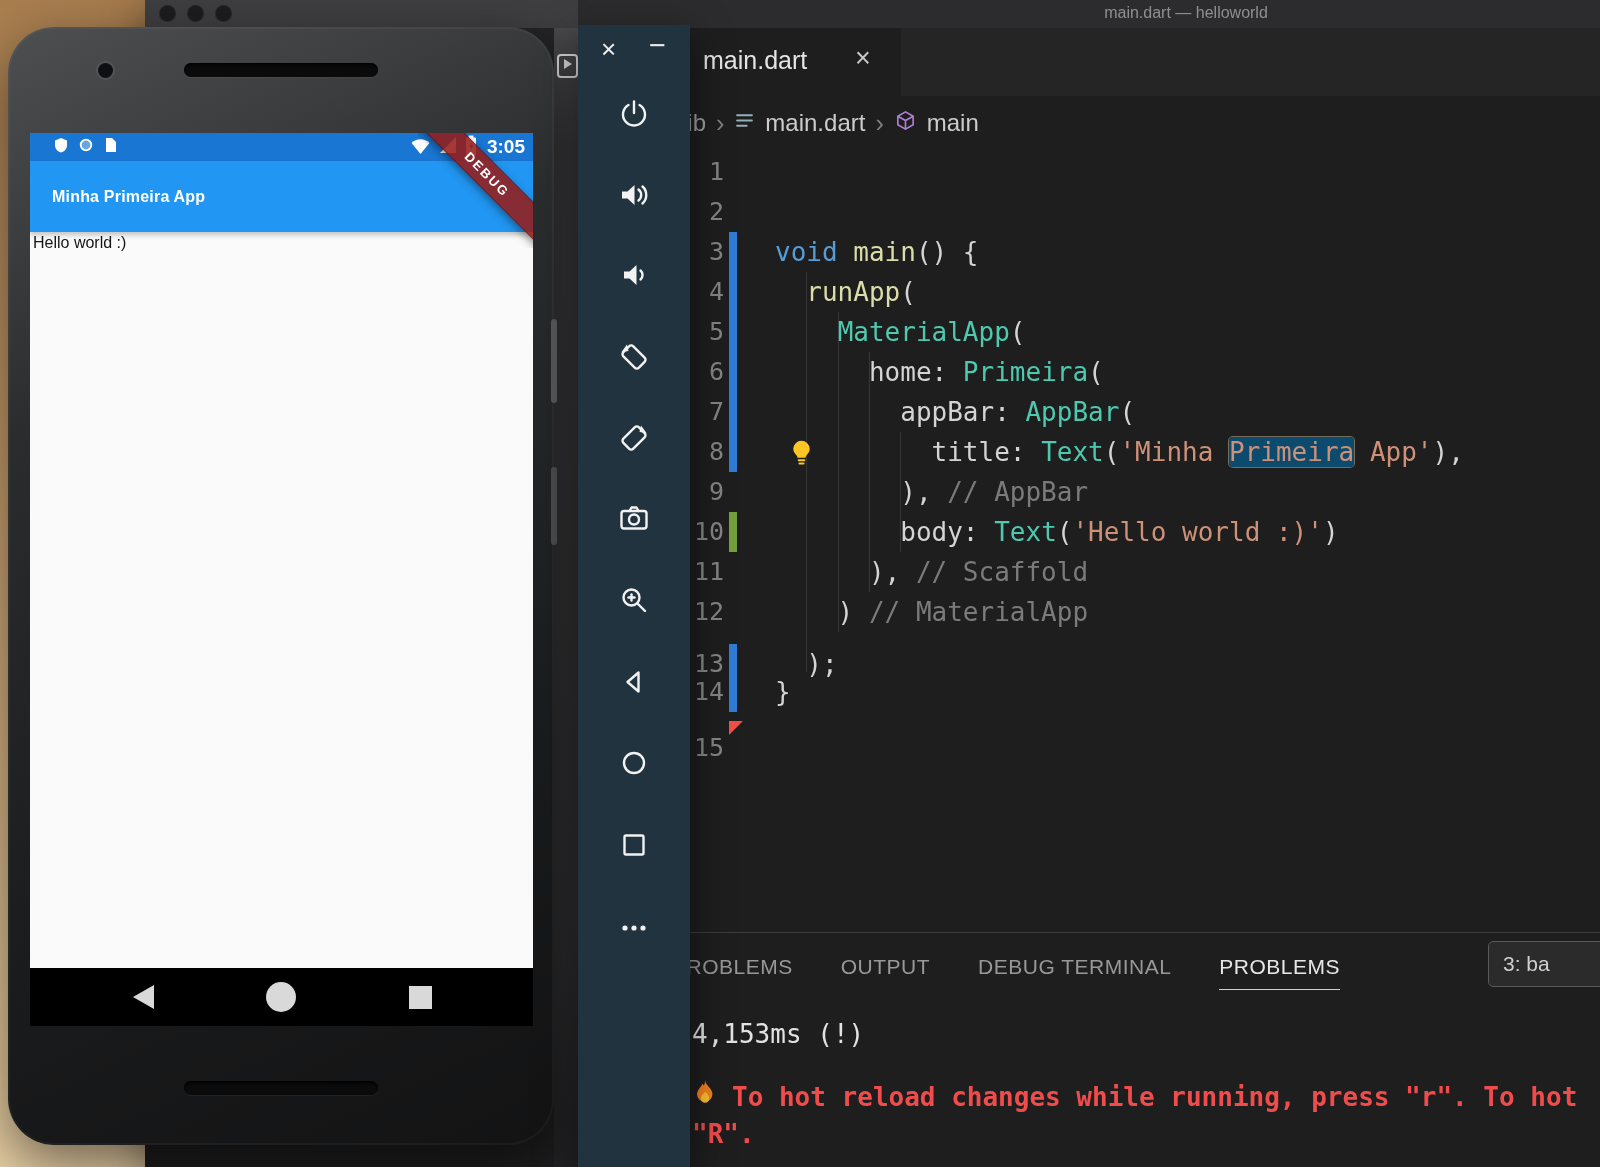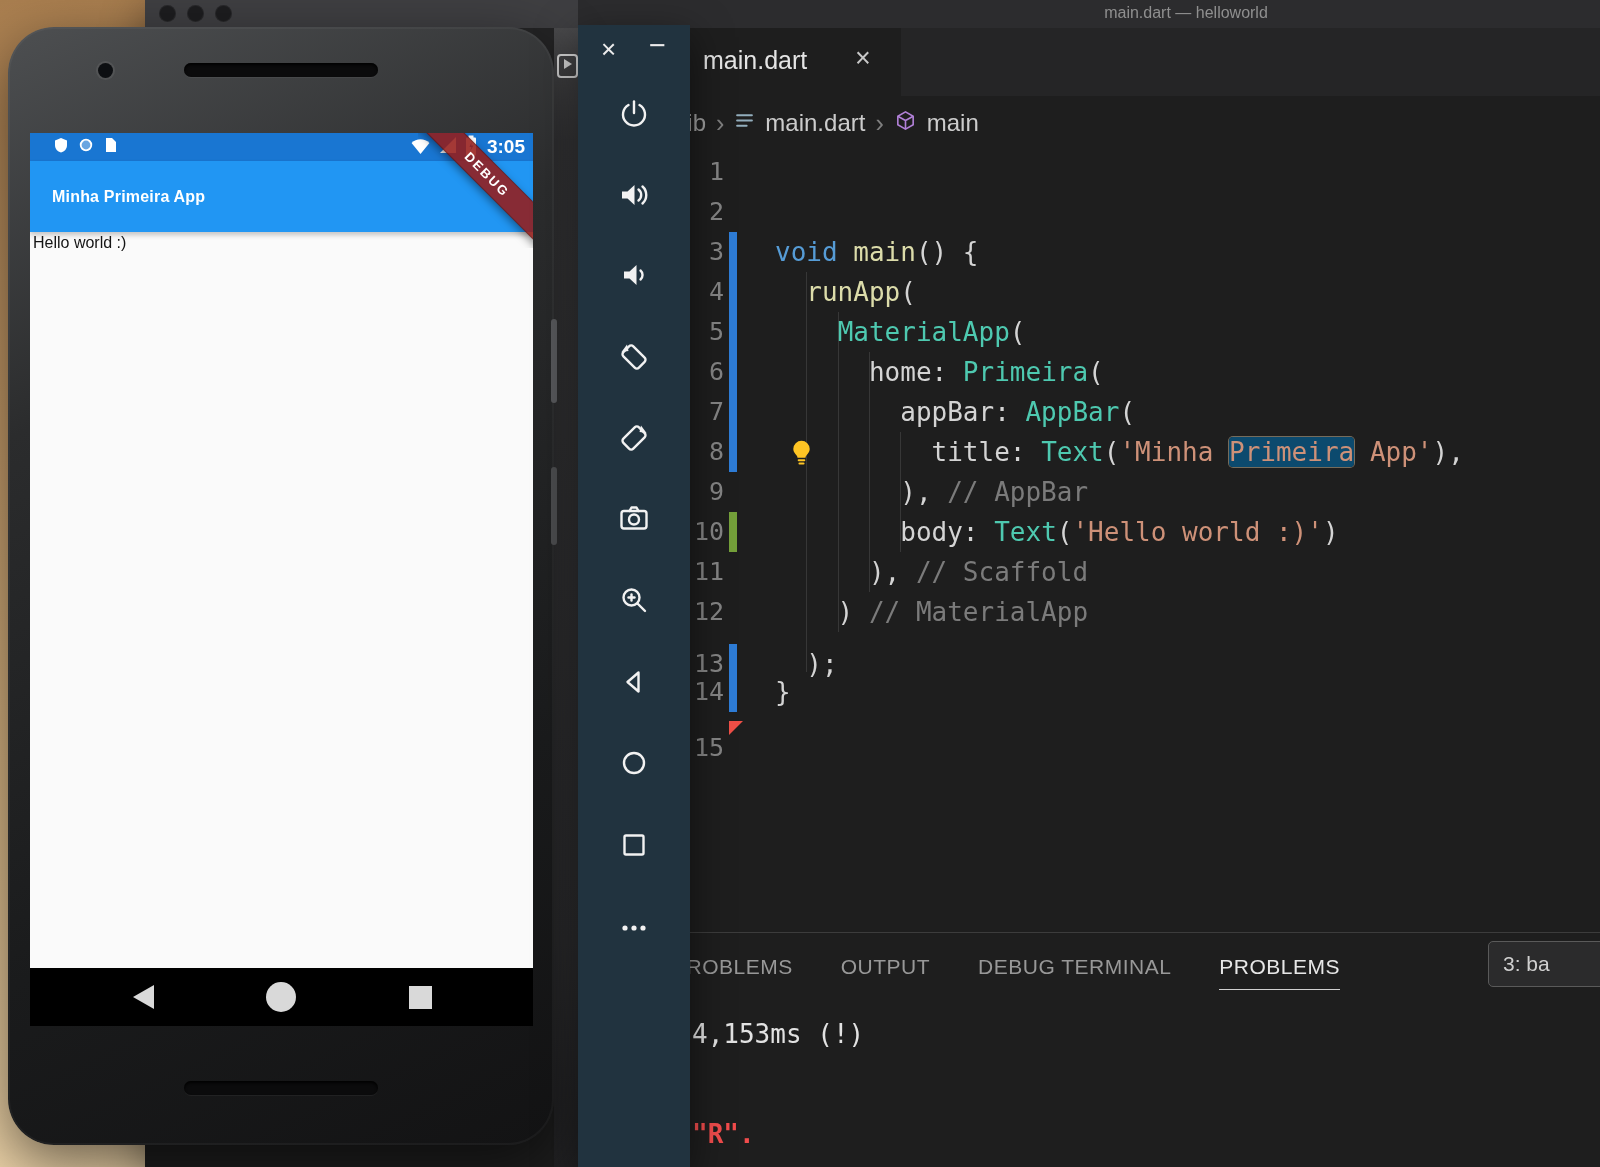--- a/index.html
+++ b/index.html
@@ -206,20 +206,27 @@
 
   <div class="panel">
     <div class="panel-tabs">
       <span class="panel-tab">PROBLEMS</span>
       <span class="panel-tab">OUTPUT</span>
       <span class="panel-tab">DEBUG TERMINAL</span>
       <span class="panel-tab active">PROBLEMS</span>
     </div>
     <div class="term-dropdown">3: ba</div>
     <div class="term-line t1">4,153ms (!)</div>
+    <div class="term-line t2">
+      <span><svg width="26" height="30" viewBox="0 0 20 24">
+            <path d="M10 1 C10.5 5 15.5 7 16 12 a6.2 6.2 0 0 1 -12.4 0 C3.8 8.5 7 6.5 8 3.5 C8.6 5.5 10 6 10 1Z" fill="#f5821f"></path>
+            <path d="M10 10 c1.8 2 3.4 3.2 3.4 5.6 a3.4 3.4 0 0 1 -6.8 0 C6.6 13 8.8 12 10 10Z" fill="#fdc22d"></path>
+          </svg></span>
+      <span>To hot reload changes while running, press "r". To hot</span>
+    </div>
     <div class="term-line t3">"R".</div>
   </div>
 </div>
 
 <div class="gap-strip"></div>
 <div class="frag-icon"></div>
 
 <div class="phone">
   <div class="cam"></div>
   <div class="spk spk-top"></div>

